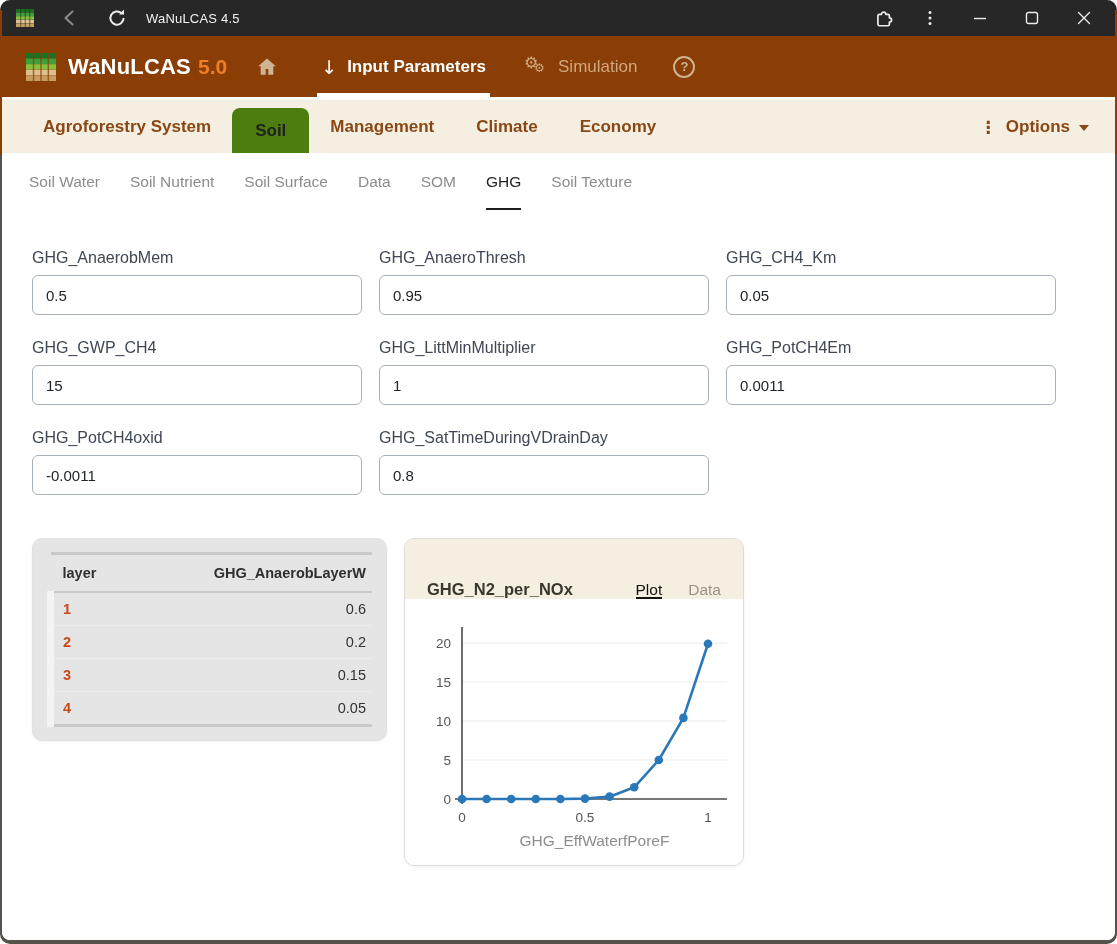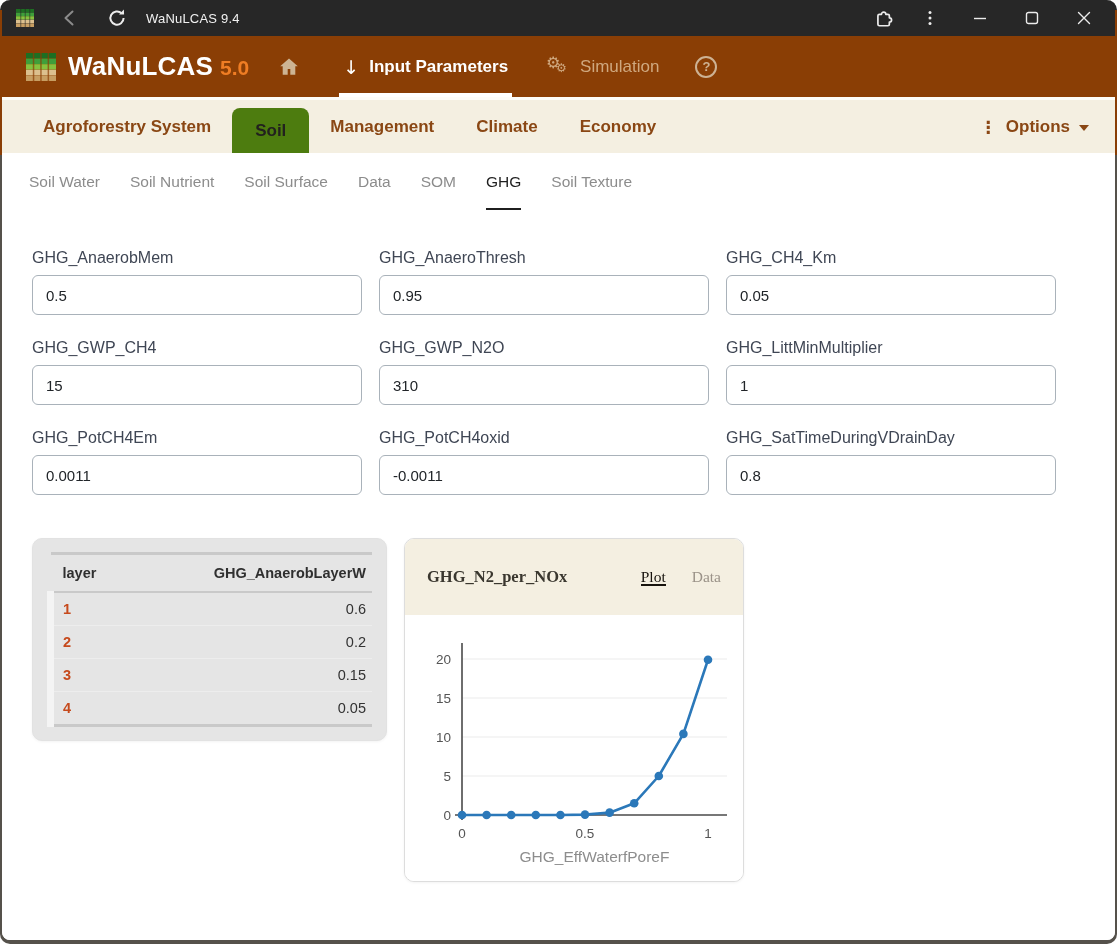--- a/index.html
+++ b/index.html
@@ -12,21 +12,21 @@
   
   .titlebar{height:36px;flex:0 0 36px;background:#272727;display:flex;align-items:center;padding:0 14px 0 8px;color:#ececec;}
   .titlebar .tb-title{font-size:13px;color:#f1f1f1;margin-left:14px;letter-spacing:.2px;}
   .tb-btn{display:flex;align-items:center;justify-content:center;width:30px;height:30px;}
   .tb-right{margin-left:auto;display:flex;align-items:center;gap:18px;}
   .winctl{width:34px;height:30px;display:flex;align-items:center;justify-content:center;}
 
   
   .appheader{height:61px;flex:0 0 61px;background:#8a3e05;display:flex;align-items:center;padding:0 0 0 24px;}
   .brand{display:flex;align-items:center;gap:12px;}
-  .brand-name{font-size:26px;font-weight:700;color:#ffffff;letter-spacing:.2px;}
+  .brand-name{font-size:22px;font-weight:700;color:#ffffff;letter-spacing:.2px;}
   .brand-ver{font-size:21px;font-weight:700;color:#ef7d24;margin-left:7px;}
   .home{margin-left:28px;display:flex;align-items:center;}
   .hnav{display:flex;align-items:center;height:61px;margin-left:38px;font-size:17px;font-weight:600;color:#ffffff;gap:10px;padding:0 4px;}
   .hnav.active{box-shadow:inset 0 -4px 0 #ffffff;}
   .hnav .dn{font-size:19px;font-weight:400;font-family:"DejaVu Sans",sans-serif;}
   .hnav.dim{color:#cfa87f;font-weight:400;box-shadow:none;gap:8px;}
   .gearwrap{position:relative;width:26px;height:24px;color:#cfa87f;font-family:"DejaVu Sans",sans-serif;}
   .gear-big{position:absolute;left:0;top:-2px;font-size:16px;}
   .gear-sm{position:absolute;left:10px;top:6px;font-size:12px;}
   .help{margin-left:30px;width:22px;height:22px;border:2px solid #cdb294;border-radius:50%;
@@ -61,21 +61,21 @@
   .tcard th.l{text-align:left;padding-left:12px;}
   .tcard th.r{text-align:right;padding-right:6px;}
   .tcard tbody tr{border-bottom:1px solid #ededed;}
   .tcard tbody tr:last-child{border-bottom:3px solid #c9c9c9;}
   .tcard td{padding:8px 4px;}
   .tcard td.idx{color:#c64a1d;font-weight:700;border-left:7px solid #f4f4f4;padding-left:9px;}
   .tcard td.val{text-align:right;color:#333;padding-right:6px;}
 
   
   .ccard{width:340px;border:1px solid #dddddd;border-radius:10px;overflow:hidden;box-shadow:0 1px 3px rgba(0,0,0,.05);background:#fff;}
-  .chart-head{background:#f4efe1;height:76px;display:flex;align-items:center;padding:0 22px 0 22px;font-family:Liberation Serif, serif;}
+  .chart-head{background:#f4efe1;height:60px;display:flex;align-items:flex-end;padding:0 22px 0 22px;}
   .chart-title{display:flex;align-items:center;font-size:16.5px;font-weight:700;color:#3a372f;}
   .chart-tabs{margin-left:auto;display:flex;gap:26px;}
   .chart-tab{display:flex;align-items:center;font-size:15.5px;color:#9a9288;}
   .chart-tab.active{color:#17130d;font-weight:500;box-shadow:inset 0 -14px 0 -12px #17130d;}
   .chart-body{background:#fff;}
 </style>
 </head>
 <body>
 
 <div class="frame">
@@ -100,21 +100,21 @@
         <svg width="22" height="22" viewBox="0 0 22 22">
             <path d="M14.5 4.5 L7.5 11 L14.5 17.5" fill="none" stroke="#8b8b8b" stroke-width="2" stroke-linecap="round" stroke-linejoin="round"></path>
           </svg>
       </span>
       <span class="tb-btn" style="margin-left:18px;">
         <svg width="20" height="20" viewBox="0 0 20 20">
           <path d="M16.6 10a6.6 6.6 0 1 1-2.0-4.7" fill="none" stroke="#ececec" stroke-width="2"></path>
           <path d="M16.9 1.6 L17.1 6.6 L12.1 6.4 Z" fill="#ececec"></path>
         </svg>
       </span>
-      <span class="tb-title">WaNuLCAS 9.4</span>
+      <span class="tb-title">WaNuLCAS 4.5</span>
 
       <span class="tb-right">
         <span class="tb-btn">
           <svg width="21" height="21" viewBox="0 0 22 22">
             <path d="M6.2 8.2 a1.6 1.6 0 0 1 1.6 -1.6 h2.1 a2.3 2.3 0 1 1 4.6 0 h2.1 a1.6 1.6 0 0 1 1.6 1.6 v2.1 a2.3 2.3 0 1 1 0 4.6 v2.1 a1.6 1.6 0 0 1 -1.6 1.6 h-8.8 a1.6 1.6 0 0 1 -1.6 -1.6 Z" fill="none" stroke="#ececec" stroke-width="1.8" stroke-linejoin="round"></path>
           </svg>
         </span>
         <span class="tb-btn">
           <svg width="18" height="18" viewBox="0 0 18 18">
             <circle cx="9" cy="3.5" r="1.5" fill="#ececec"></circle>
@@ -216,24 +216,20 @@
           <label>GHG_AnaeroThresh</label>
           <input type="text" value="0.95" style="">
         </div>
         <div class="field">
           <label>GHG_CH4_Km</label>
           <input type="text" value="0.05" style="">
         </div>
         <div class="field">
           <label>GHG_GWP_CH4</label>
           <input type="text" value="15" style="">
-        </div>
-        <div class="field">
-          <label>GHG_GWP_N2O</label>
-          <input type="text" value="310" style="">
         </div>
         <div class="field">
           <label>GHG_LittMinMultiplier</label>
           <input type="text" value="1" style="">
         </div>
         <div class="field">
           <label>GHG_PotCH4Em</label>
           <input type="text" value="0.0011" style="">
         </div>
         <div class="field">

